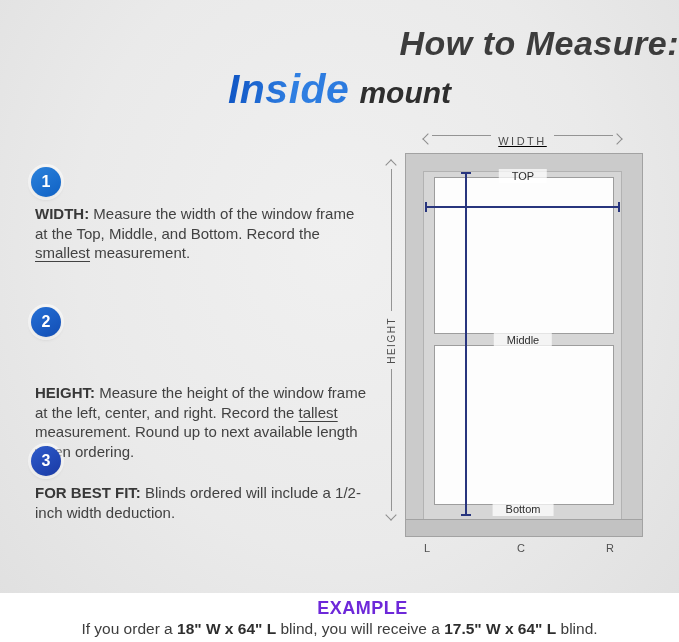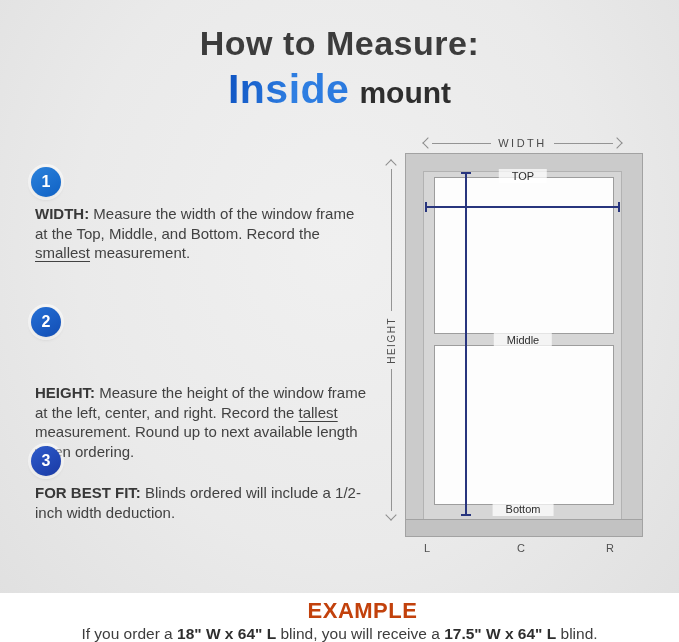--- a/index.html
+++ b/index.html
@@ -3,21 +3,21 @@
 <meta charset="utf-8">
 <style>
   html,body{margin:0;padding:0;}
   body{font-family:"Liberation Sans","DejaVu Sans",sans-serif;}
   .page{
     position:relative;width:679px;height:642px;overflow:hidden;
     background:radial-gradient(ellipse at 50% 38%, #f0f0f0 0%, #eaeaea 55%, #dfdfdf 100%);
   }
 
   
-  .title{position:absolute;top:24px;left:0;width:100%;text-align:center;}
+  .title{position:absolute;top:24px;left:0;width:100%;text-align:right;font-style:italic;}
   .title-line1{font-size:34px;font-weight:700;color:#3c3c3c;letter-spacing:.5px;}
   .title-line2{display:flex;justify-content:center;align-items:baseline;gap:10px;margin-top:3px;}
   .inside-word{font-size:41px;font-weight:800;color:#1c66cf;letter-spacing:.5px;}
   @supports ((-webkit-background-clip:text) or (background-clip:text)){
     .inside-word{
       background:linear-gradient(100deg,#0e53c2 0%,#2f7fe2 55%,#2a79de 100%);
       -webkit-background-clip:text;background-clip:text;
       -webkit-text-fill-color:transparent;color:transparent;
     }
   }
@@ -56,21 +56,21 @@
   .pane-top{left:434px;top:177px;width:180px;height:157px;}
   .pane-bottom{left:434px;top:345px;width:180px;height:160px;}
   .win-sill{
     position:absolute;left:405px;top:519px;width:238px;height:18px;
     background:#c2c2c2;border:1px solid #a2a2a2;box-sizing:border-box;
   }
 
   
   .width-arrow{
     position:absolute;left:424px;top:135px;width:197px;height:16px;
-    display:flex;align-items:center;
+    display:flex;align-items:flex-start;text-decoration:underline;
   }
   .dim-seg-h{flex:1;height:0;border-top:1px solid #949494;}
   .dim-label-h{
     font-size:11px;letter-spacing:2.5px;color:#4a4a4a;padding:0 7px;font-weight:500;
   }
   .chev{width:7px;height:7px;flex:0 0 auto;}
   .chev-left{border-left:1.5px solid #8d8d8d;border-bottom:1.5px solid #8d8d8d;transform:rotate(45deg);}
   .chev-right{border-right:1.5px solid #8d8d8d;border-top:1.5px solid #8d8d8d;transform:rotate(45deg);}
   .chev-up{border-left:1.5px solid #8d8d8d;border-top:1.5px solid #8d8d8d;transform:rotate(45deg);}
   .chev-down{border-right:1.5px solid #8d8d8d;border-bottom:1.5px solid #8d8d8d;transform:rotate(45deg);}
@@ -108,21 +108,21 @@
   .lcr-l{left:424px;}
   .lcr-c{left:517px;}
   .lcr-r{left:606px;}
 
   
   .example-band{
     position:absolute;left:0;top:593px;width:679px;height:49px;background:#ffffff;
     text-align:center;
   }
   .example-heading{
-    margin-top:5px;font-size:22px;font-weight:800;color:#c2410c;letter-spacing:.5px;margin-left:46px;
+    margin-top:5px;font-size:18px;font-weight:800;color:#6d28d9;letter-spacing:.5px;margin-left:46px;
   }
   .example-line{margin-top:1px;font-size:15.5px;color:#3d3d3d;}
   .example-bold{font-weight:700;color:#2e2e2e;}
 </style>
 </head>
 <body>
 
 <div class="page">
 
   <div class="title">

